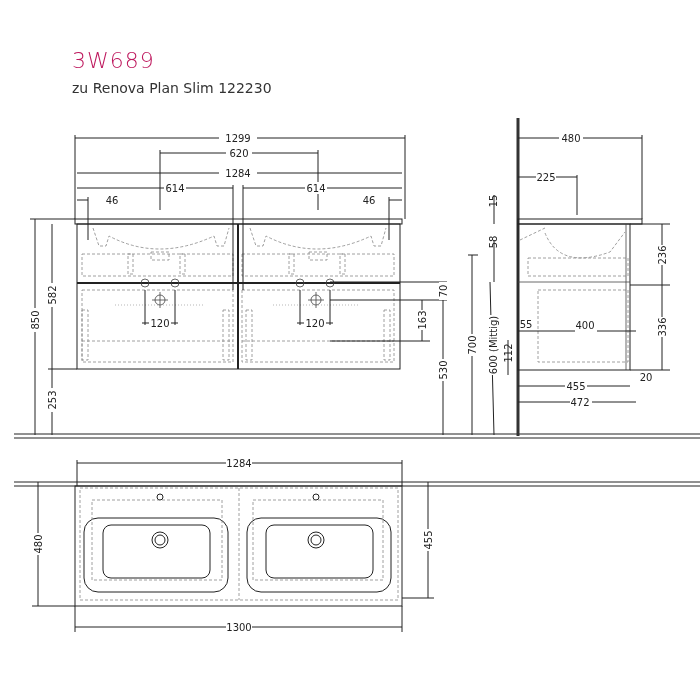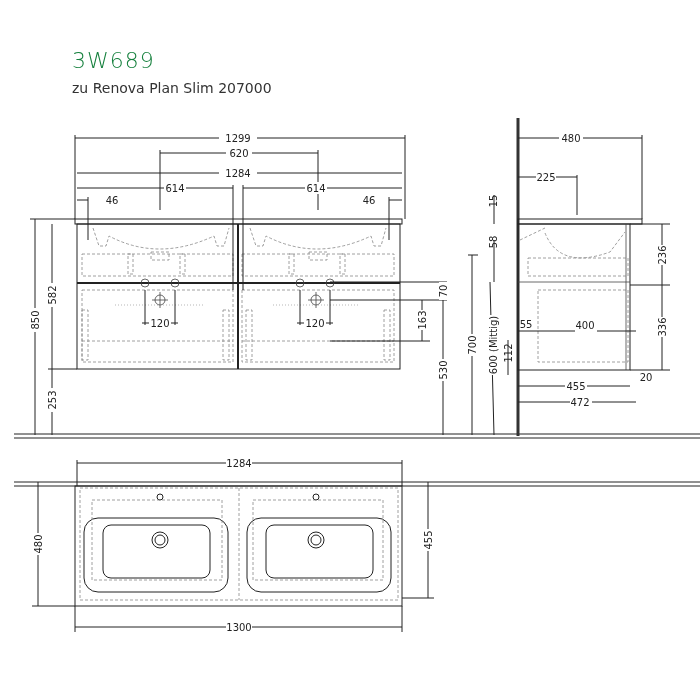--- a/index.html
+++ b/index.html
@@ -1,35 +1,35 @@
 <!DOCTYPE html>
 <html><head>
 <meta charset="utf-8">
 <style>
   html, body { margin: 0; padding: 0; background: #ffffff; }
   body { width: 700px; height: 700px; position: relative; overflow: hidden;
          font-family: "DejaVu Sans", sans-serif; color: #222; }
   .title { position: absolute; left: 72px; top: 48px; font-size: 22px; font-weight: 300;
-           letter-spacing: 1px; color: #15803d; font-family: "DejaVu Sans", sans-serif; }
+           letter-spacing: 1px; color: #be185d; font-family: "DejaVu Sans", sans-serif; }
   .subtitle { position: absolute; left: 72px; top: 80px; font-size: 14px; color: #333;
               font-family: "DejaVu Sans", sans-serif; }
   svg { position: absolute; left: 0; top: 0; }
   svg text { font-family: "DejaVu Sans", sans-serif; font-size: 10px; fill: #222; }
   .ln { stroke: #222; stroke-width: 1; fill: none; }
   .thick { stroke: #222; stroke-width: 2; fill: none; }
   .dash { stroke: #888; stroke-width: 0.8; fill: none; stroke-dasharray: 3 2; }
   .dot { stroke: #999; stroke-width: 0.7; fill: none; stroke-dasharray: 1 2; }
   .thin { stroke: #444; stroke-width: 0.8; fill: none; }
   .wall { stroke: #333; stroke-width: 3; }
 </style>
 </head>
 <body>
 
 <div class="title">3W689</div>
-<div class="subtitle">zu Renova Plan Slim 207000</div>
+<div class="subtitle">zu Renova Plan Slim 122230</div>
 
 <svg width="700" height="700" viewBox="0 0 700 700">
 
   <g>
 
     <rect x="75" y="219" width="327" height="5" class="ln"></rect>
 
     <rect x="77" y="224" width="323" height="145" class="ln"></rect>
     <line x1="238" y1="224" x2="238" y2="369" class="thick"></line>
     <line x1="77" y1="283" x2="400" y2="283" class="thick"></line>

